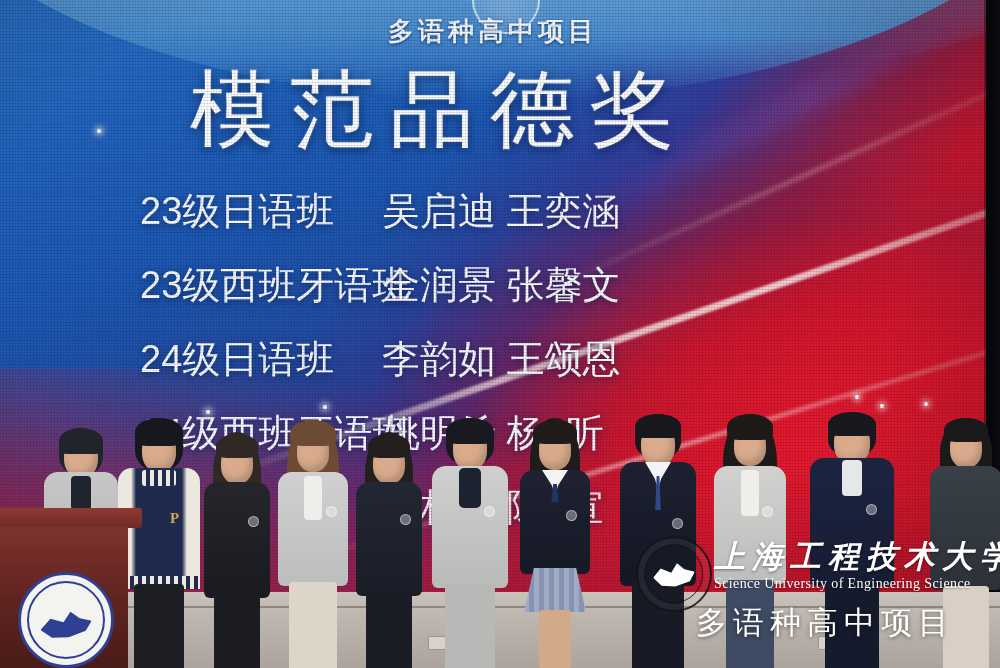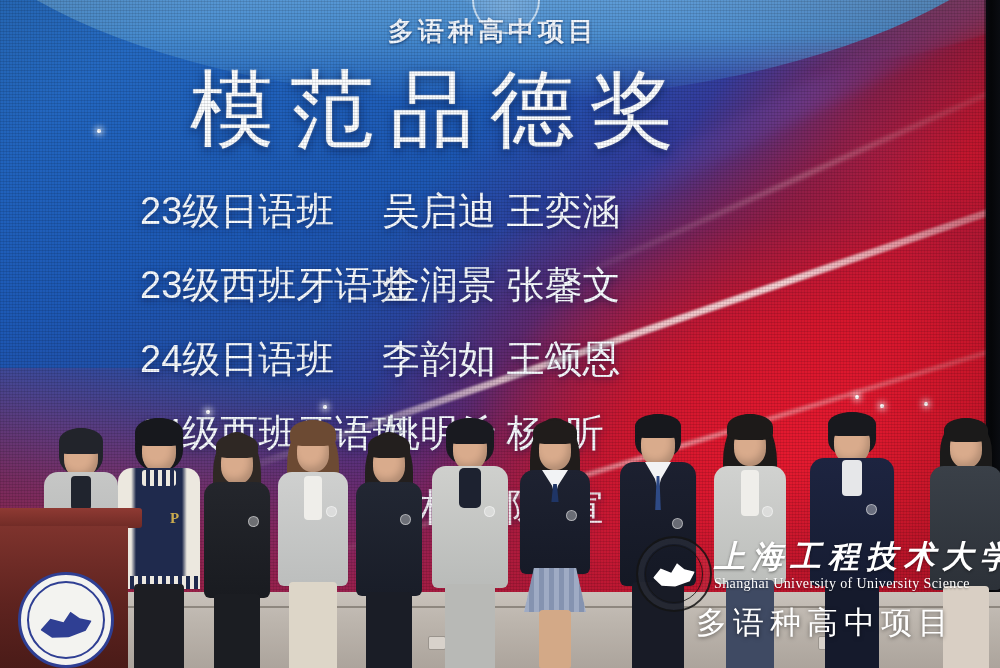--- a/index.html
+++ b/index.html
@@ -341,17 +341,17 @@
       <div class="bird"></div>
     </div>
   </div>
 
   <div class="watermark">
     <div class="wm-seal">
       <div class="inner-ring"></div>
       <div class="glyph"></div>
     </div>
     <div class="wm-cn">上海工程技术大学</div>
-    <div class="wm-en">Shanghai University of  University Science</div>
+    <div class="wm-en">Science University of  Engineering Science</div>
     <div class="wm-prog">多语种高中项目</div>
   </div>
 
 </div>
 
 </body></html>

